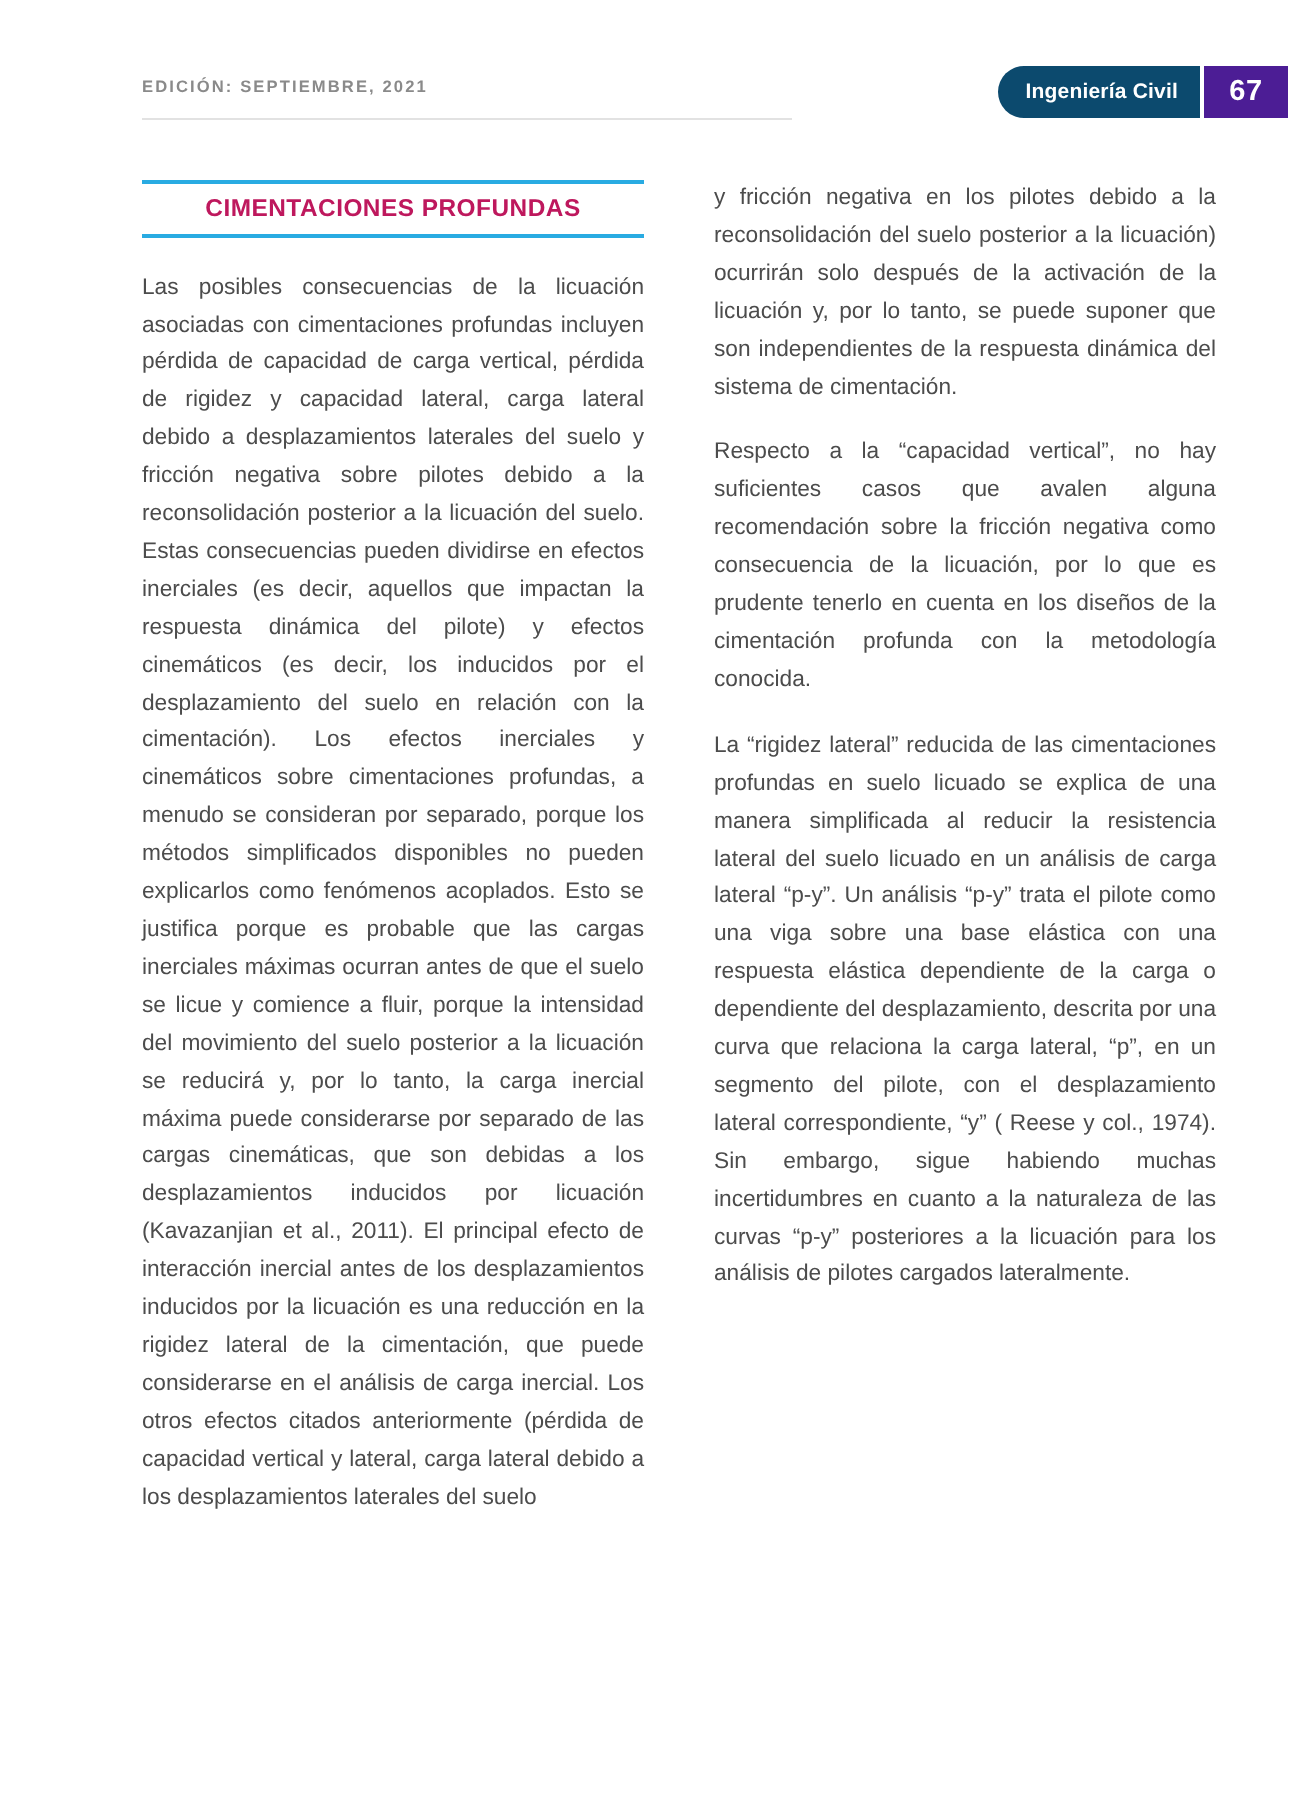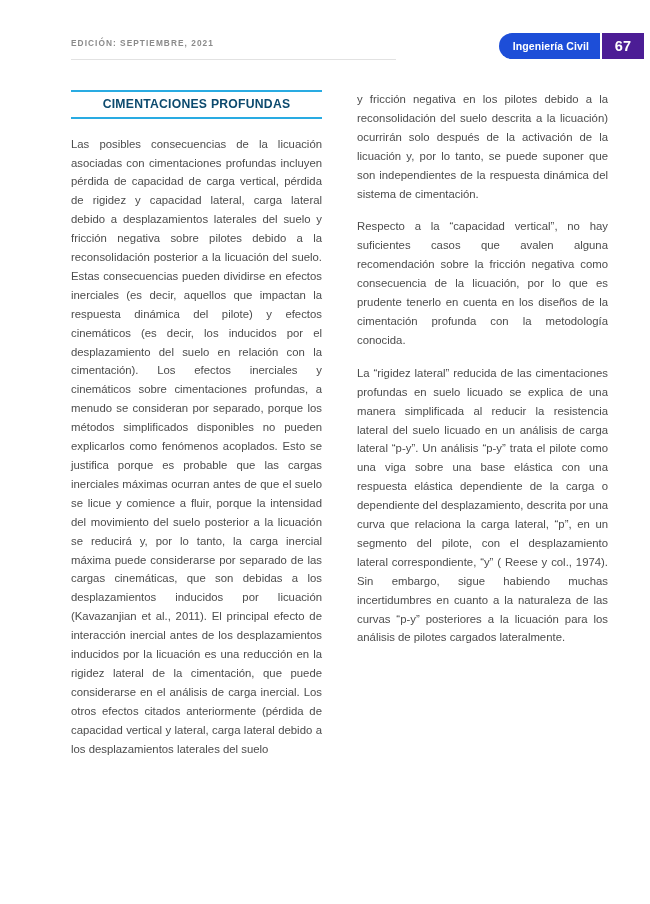--- a/index.html
+++ b/index.html
@@ -52,21 +52,21 @@
   }
   .badge-group {
     position: absolute;
     right: 6px;
     top: 3px;
     display: flex;
     align-items: stretch;
     height: 26px;
   }
   .badge-name {
-    background: #1d4ed8;
+    background: #0c4a6e;
     color: #ffffff;
     font-size: 10.5px;
     font-weight: bold;
     display: flex;
     align-items: center;
     padding: 0 11px 0 14px;
     border-top-left-radius: 13px;
     border-bottom-left-radius: 13px;
     letter-spacing: 0.1px;
     white-space: nowrap;
@@ -102,21 +102,21 @@
   
   .section-head {
     margin-bottom: 16px;
   }
   .rule-blue {
     width: 251px;
     height: 1.6px;
     background: #29abe2;
   }
   .section-title {
-    color: #0c4a6e;
+    color: #be185d;
     font-size: 12.2px;
     font-weight: bold;
     text-align: center;
     letter-spacing: 0.25px;
     padding: 6px 0 6px 0;
     line-height: 1.1;
     white-space: nowrap;
   }
 
   
@@ -151,19 +151,19 @@
     <div class="col col-left">
       <div class="section-head">
         <div class="rule-blue"></div>
         <div class="section-title">CIMENTACIONES PROFUNDAS</div>
         <div class="rule-blue"></div>
       </div>
       <p class="para">Las posibles consecuencias de la licuación asociadas con cimentaciones profundas incluyen pérdida de capacidad de carga vertical, pérdida de rigidez y capacidad lateral, carga lateral debido a desplazamientos laterales del suelo y fricción negativa sobre pilotes debido a la reconsolidación posterior a la licuación del suelo. Estas consecuencias pueden dividirse en efectos inerciales (es decir, aquellos que impactan la respuesta dinámica del pilote) y efectos cinemáticos (es decir, los inducidos por el desplazamiento del suelo en relación con la cimentación). Los efectos inerciales y cinemáticos sobre cimentaciones profundas, a menudo se consideran por separado, porque los métodos simplificados disponibles no pueden explicarlos como fenómenos acoplados. Esto se justifica porque es probable que las cargas inerciales máximas ocurran antes de que el suelo se licue y comience a fluir, porque la intensidad del movimiento del suelo posterior a la licuación se reducirá y, por lo tanto, la carga inercial máxima puede considerarse por separado de las cargas cinemáticas, que son debidas a los desplazamientos inducidos por licuación (Kavazanjian et al., 2011). El principal efecto de interacción inercial antes de los desplazamientos inducidos por la licuación es una reducción en la rigidez lateral de la cimentación, que puede considerarse en el análisis de carga inercial. Los otros efectos citados anteriormente (pérdida de capacidad vertical y lateral, carga lateral debido a los desplazamientos laterales del suelo</p>
     </div>
 
     <div class="col col-right">
-      <p class="para first">y fricción negativa en los pilotes debido a la reconsolidación del suelo descrita a la licuación) ocurrirán solo después de la activación de la licuación y, por lo tanto, se puede suponer que son independientes de la respuesta dinámica del sistema de cimentación.</p>
+      <p class="para first">y fricción negativa en los pilotes debido a la reconsolidación del suelo posterior a la licuación) ocurrirán solo después de la activación de la licuación y, por lo tanto, se puede suponer que son independientes de la respuesta dinámica del sistema de cimentación.</p>
       <p class="para">Respecto a la “capacidad vertical”, no hay suficientes casos que avalen alguna recomendación sobre la fricción negativa como consecuencia de la licuación, por lo que es prudente tenerlo en cuenta en los diseños de la cimentación profunda con la metodología conocida.</p>
       <p class="para">La “rigidez lateral” reducida de las cimentaciones profundas en suelo licuado se explica de una manera simplificada al reducir la resistencia lateral del suelo licuado en un análisis de carga lateral “p-y”. Un análisis “p-y” trata el pilote como una viga sobre una base elástica con una respuesta elástica dependiente de la carga o dependiente del desplazamiento, descrita por una curva que relaciona la carga lateral, “p”, en un segmento del pilote, con el desplazamiento lateral correspondiente, “y” ( Reese y col., 1974). Sin embargo, sigue habiendo muchas incertidumbres en cuanto a la naturaleza de las curvas “p-y” posteriores a la licuación para los análisis de pilotes cargados lateralmente.</p>
     </div>
 
   </div>
 </div>
 
 </body></html>

